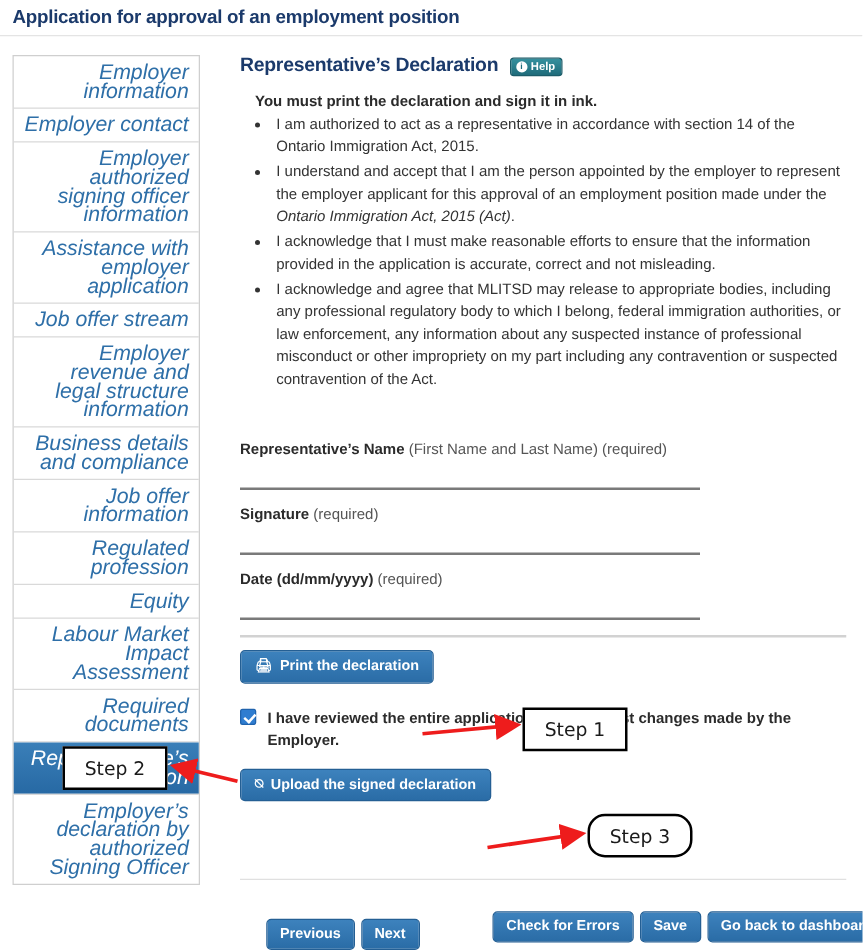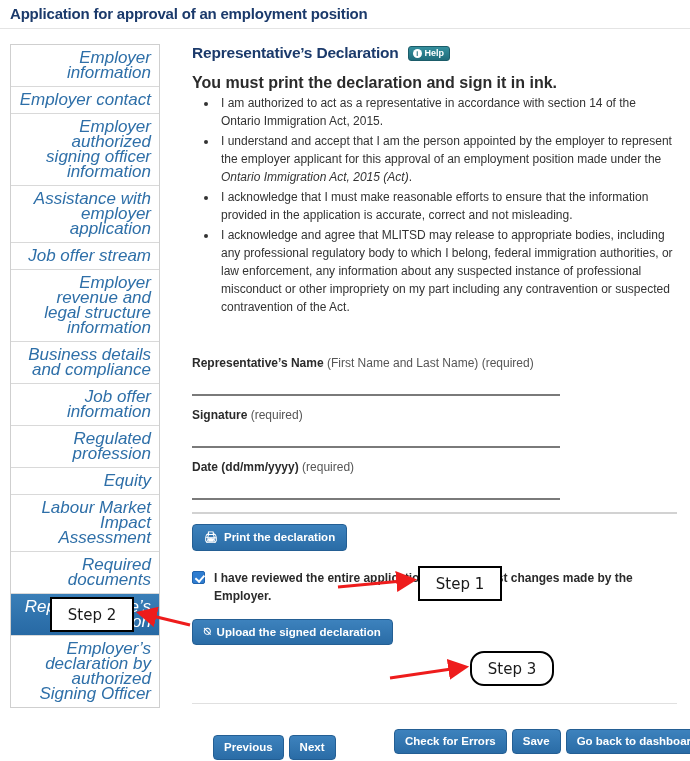--- a/index.html
+++ b/index.html
@@ -98,24 +98,24 @@
     background: #ffffff;
     color: #1f6c7b;
     font-size: 7px;
     font-weight: bold;
     text-align: center;
     line-height: 9px;
     font-style: normal;
   }
 
   .lead {
-    font-size: 16px;
+    font-size: 12px;
     font-weight: bold;
     color: #2b2b2b;
-    margin: 0 0 2px 0;
+    margin: 0 0 2px 12px;
   }
   ul.decl {
     margin: 2px 0 0 0;
     padding-left: 26px;
     list-style: disc;
   }
   ul.decl li {
     font-size: 12px;
     line-height: 18px;
     color: #333333;

